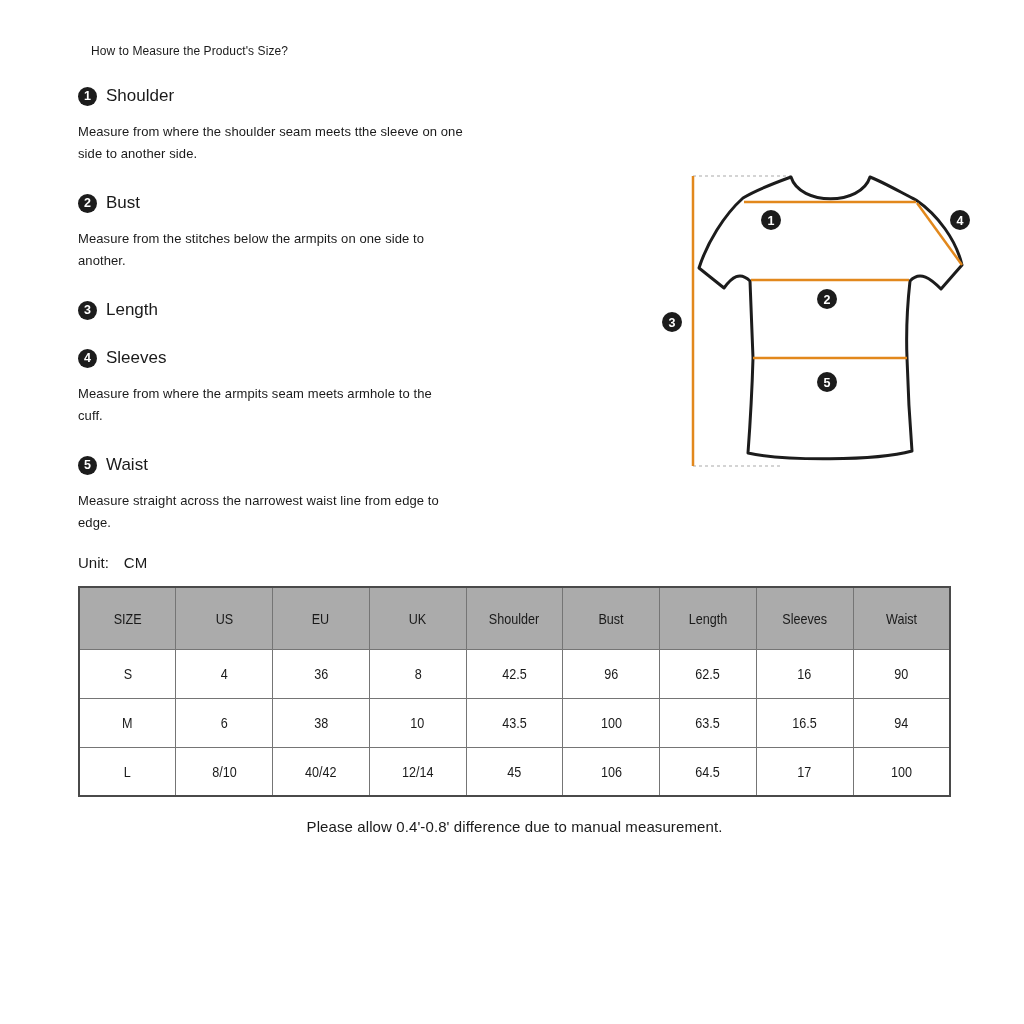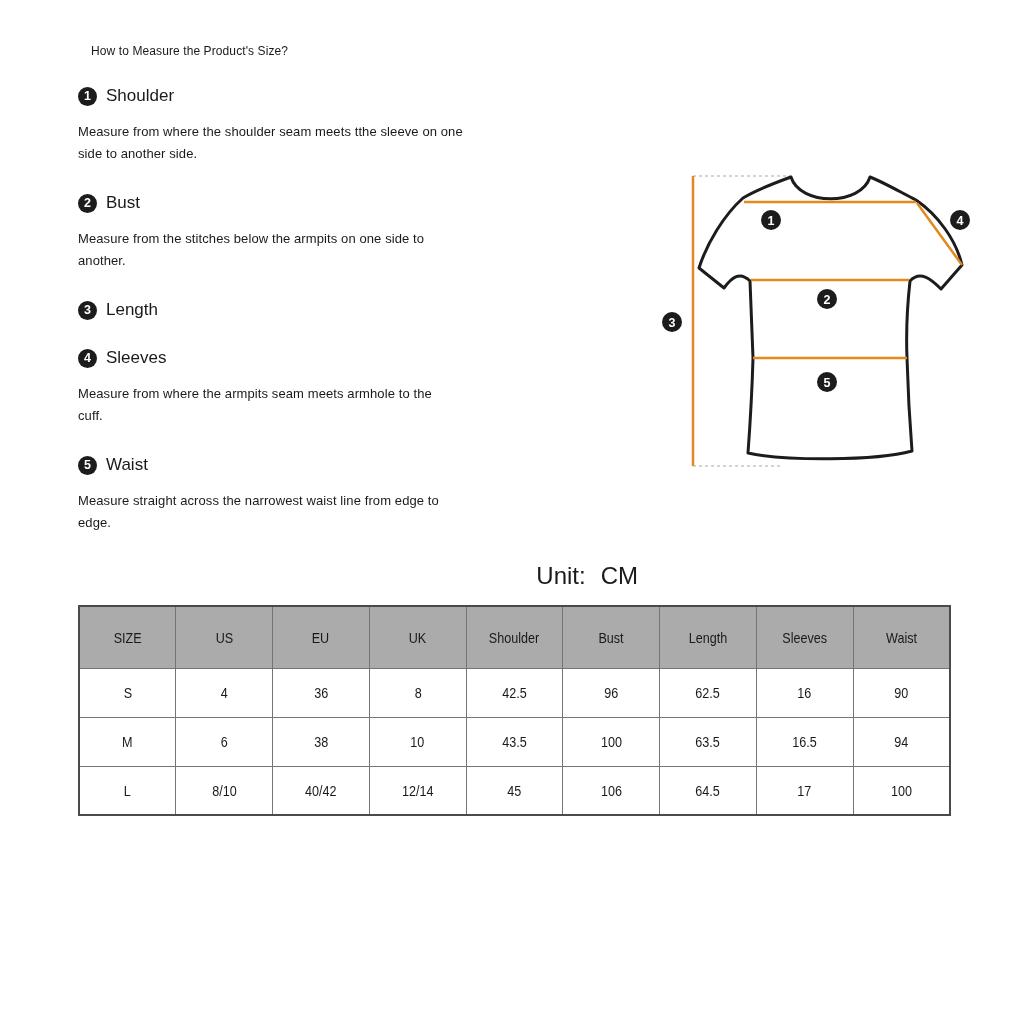--- a/index.html
+++ b/index.html
@@ -16,21 +16,21 @@
   .num-badge {
     width: 19px; height: 19px; border-radius: 50%; background: #1c1c1c;
     color: #ffffff; font-size: 12.5px; font-weight: 700;
     display: flex; align-items: center; justify-content: center; flex: 0 0 auto;
   }
   .step-label { font-size: 17px; }
   .step-desc {
     margin: 15px 0 0 0; font-size: 13px; line-height: 22px;
     white-space: pre-line; letter-spacing: 0.1px;
   }
-  .unit-line { margin-top: 28px; font-size: 24px; text-align: right; }
+  .unit-line { margin-top: 20px; font-size: 15px; }
   .unit-label { margin-right: 15px; }
   .diagram { position: absolute; left: 640px; top: 158px; width: 384px; height: 334px; }
   .size-table {
     border-collapse: collapse; table-layout: fixed;
     width: 873px; margin-top: 15px;
     border: 2px solid #4a4a4a;
   }
   .size-table th, .size-table td {
     border: 1px solid #757575; text-align: center; padding: 4px;
     font-weight: 400; font-size: 15px;
@@ -128,20 +128,21 @@
         <td><span class="ct">12/14</span></td>
         <td><span class="ct">45</span></td>
         <td><span class="ct">106</span></td>
         <td><span class="ct">64.5</span></td>
         <td><span class="ct">17</span></td>
         <td><span class="ct">100</span></td>
       </tr>
     </tbody>
   </table>
 
+  <div class="footer-note">Please allow 0.4'-0.8' difference due to manual measurement.</div>
 </div>
 
 <div class="diagram">
   <svg width="384" height="334" viewBox="0 0 384 334">
 
     <path d="M 53,18 H 151" fill="none" stroke="#c6c6c6" stroke-width="1.5" stroke-dasharray="3 3"></path>
     <path d="M 53,308 H 143" fill="none" stroke="#c6c6c6" stroke-width="1.5" stroke-dasharray="3 3"></path>
 
     <path d="M 103,40
          C 118,31 140,23 151,19

